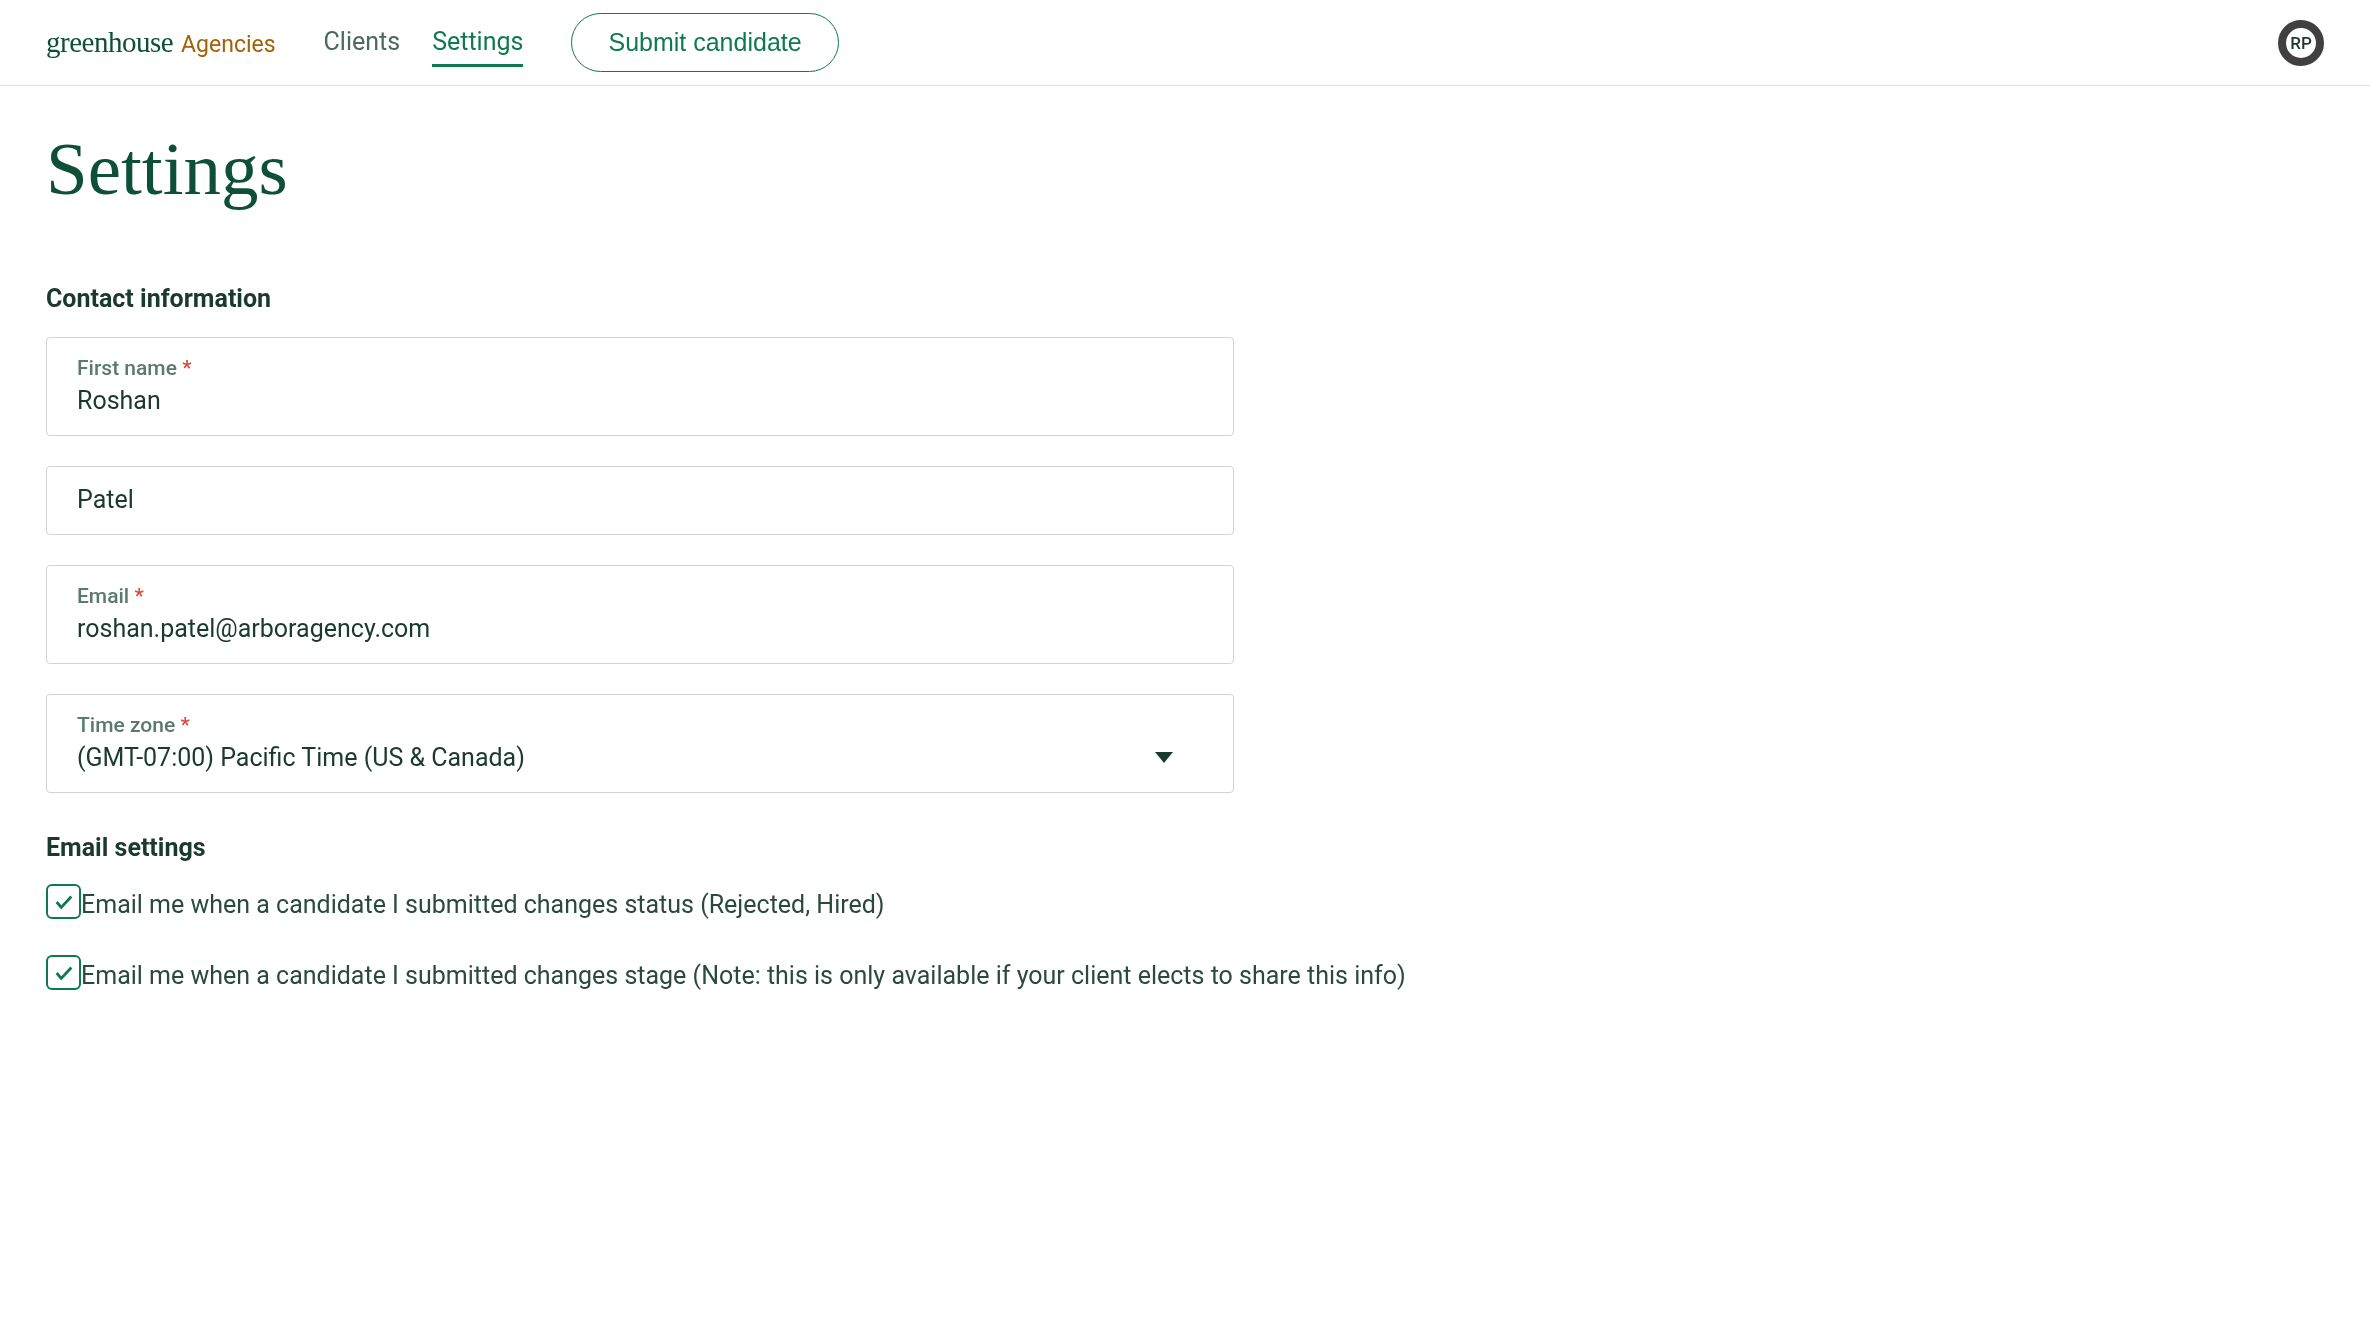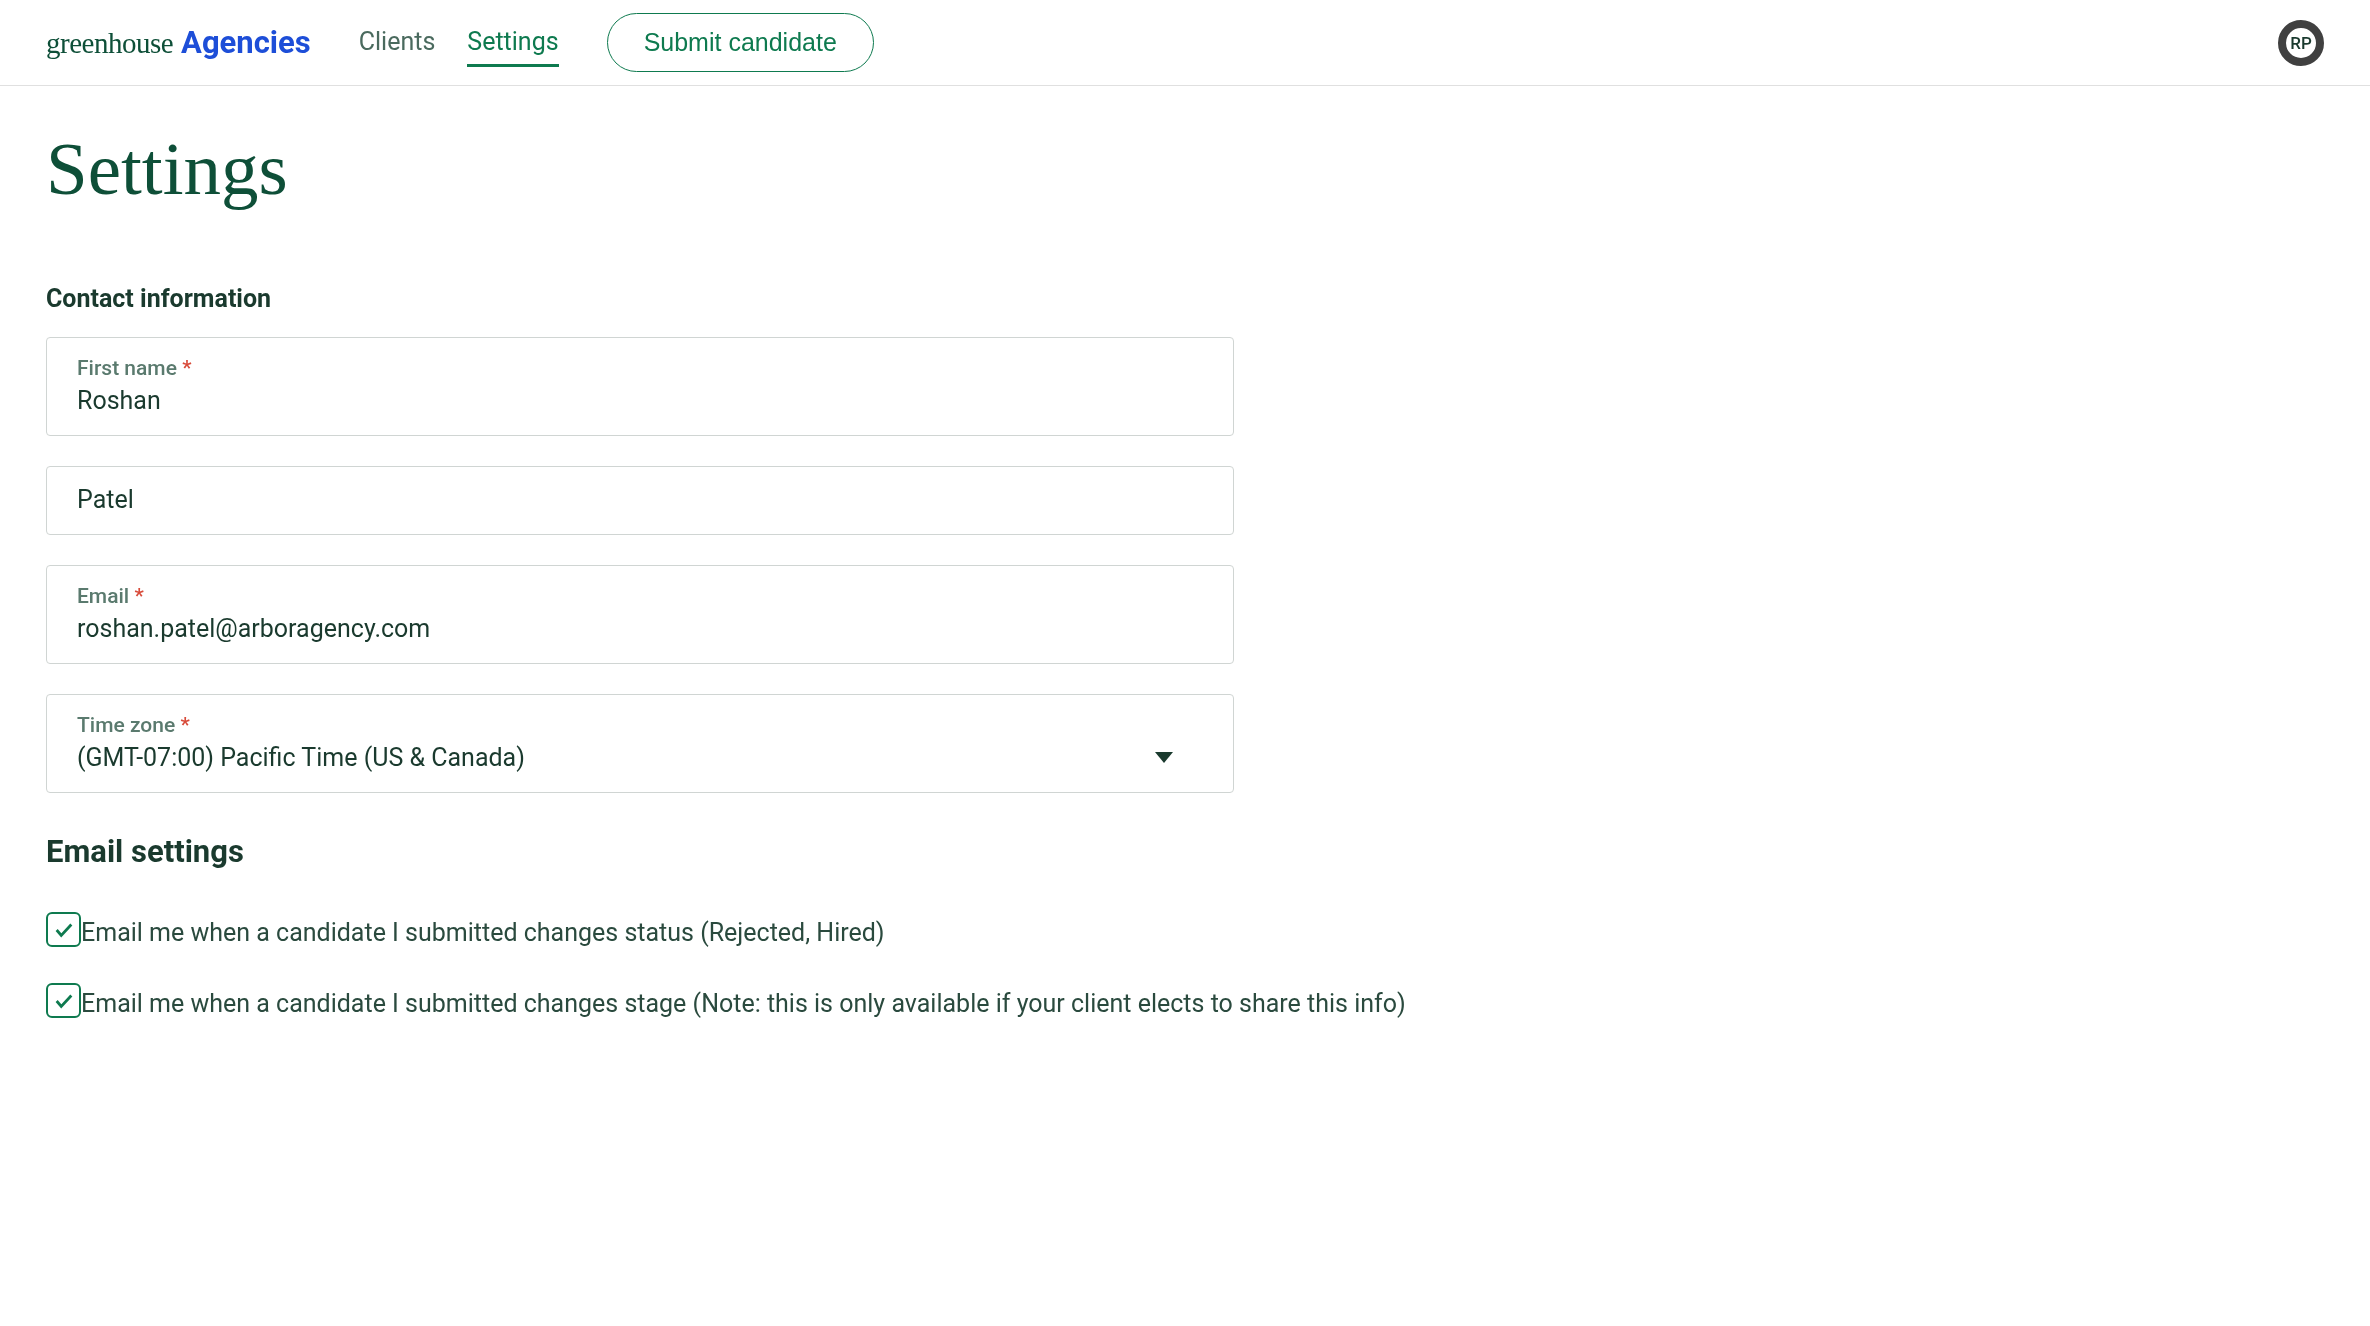--- a/index.html
+++ b/index.html
@@ -26,23 +26,23 @@
       margin-right: 48px;
     }
     .logo-greenhouse {
       font-family: Georgia, serif;
       font-size: 29px;
       font-weight: 400;
       color: #0e4f38;
       letter-spacing: -0.5px;
     }
     .logo-agencies {
-      font-size: 31px;
-      font-weight: 700;
-      color: #1d4ed8;
+      font-size: 23px;
+      font-weight: 400;
+      color: #a16207;
     }
     .nav-links {
       display: flex;
       align-items: center;
       gap: 32px;
     }
     .nav-link {
       font-size: 25px;
       color: #4a6a5e;
       cursor: pointer;
@@ -131,25 +131,25 @@
     }
     .dropdown-arrow {
       width: 0;
       height: 0;
       border-left: 9px solid transparent;
       border-right: 9px solid transparent;
       border-top: 11px solid #1a3a2e;
       margin-right: 30px;
     }
     .email-settings-heading {
-      font-size: 31px;
+      font-size: 25px;
       font-weight: 700;
       color: #1a3a2e;
       margin-top: 40px;
-      margin-bottom: 42px;
+      margin-bottom: 22px;
     }
     .checkbox-row {
       display: flex;
       align-items: flex-end;
       margin-bottom: 36px;
     }
     .checkbox {
       width: 35px;
       height: 35px;
       border: 2px solid #0e7a4f;

